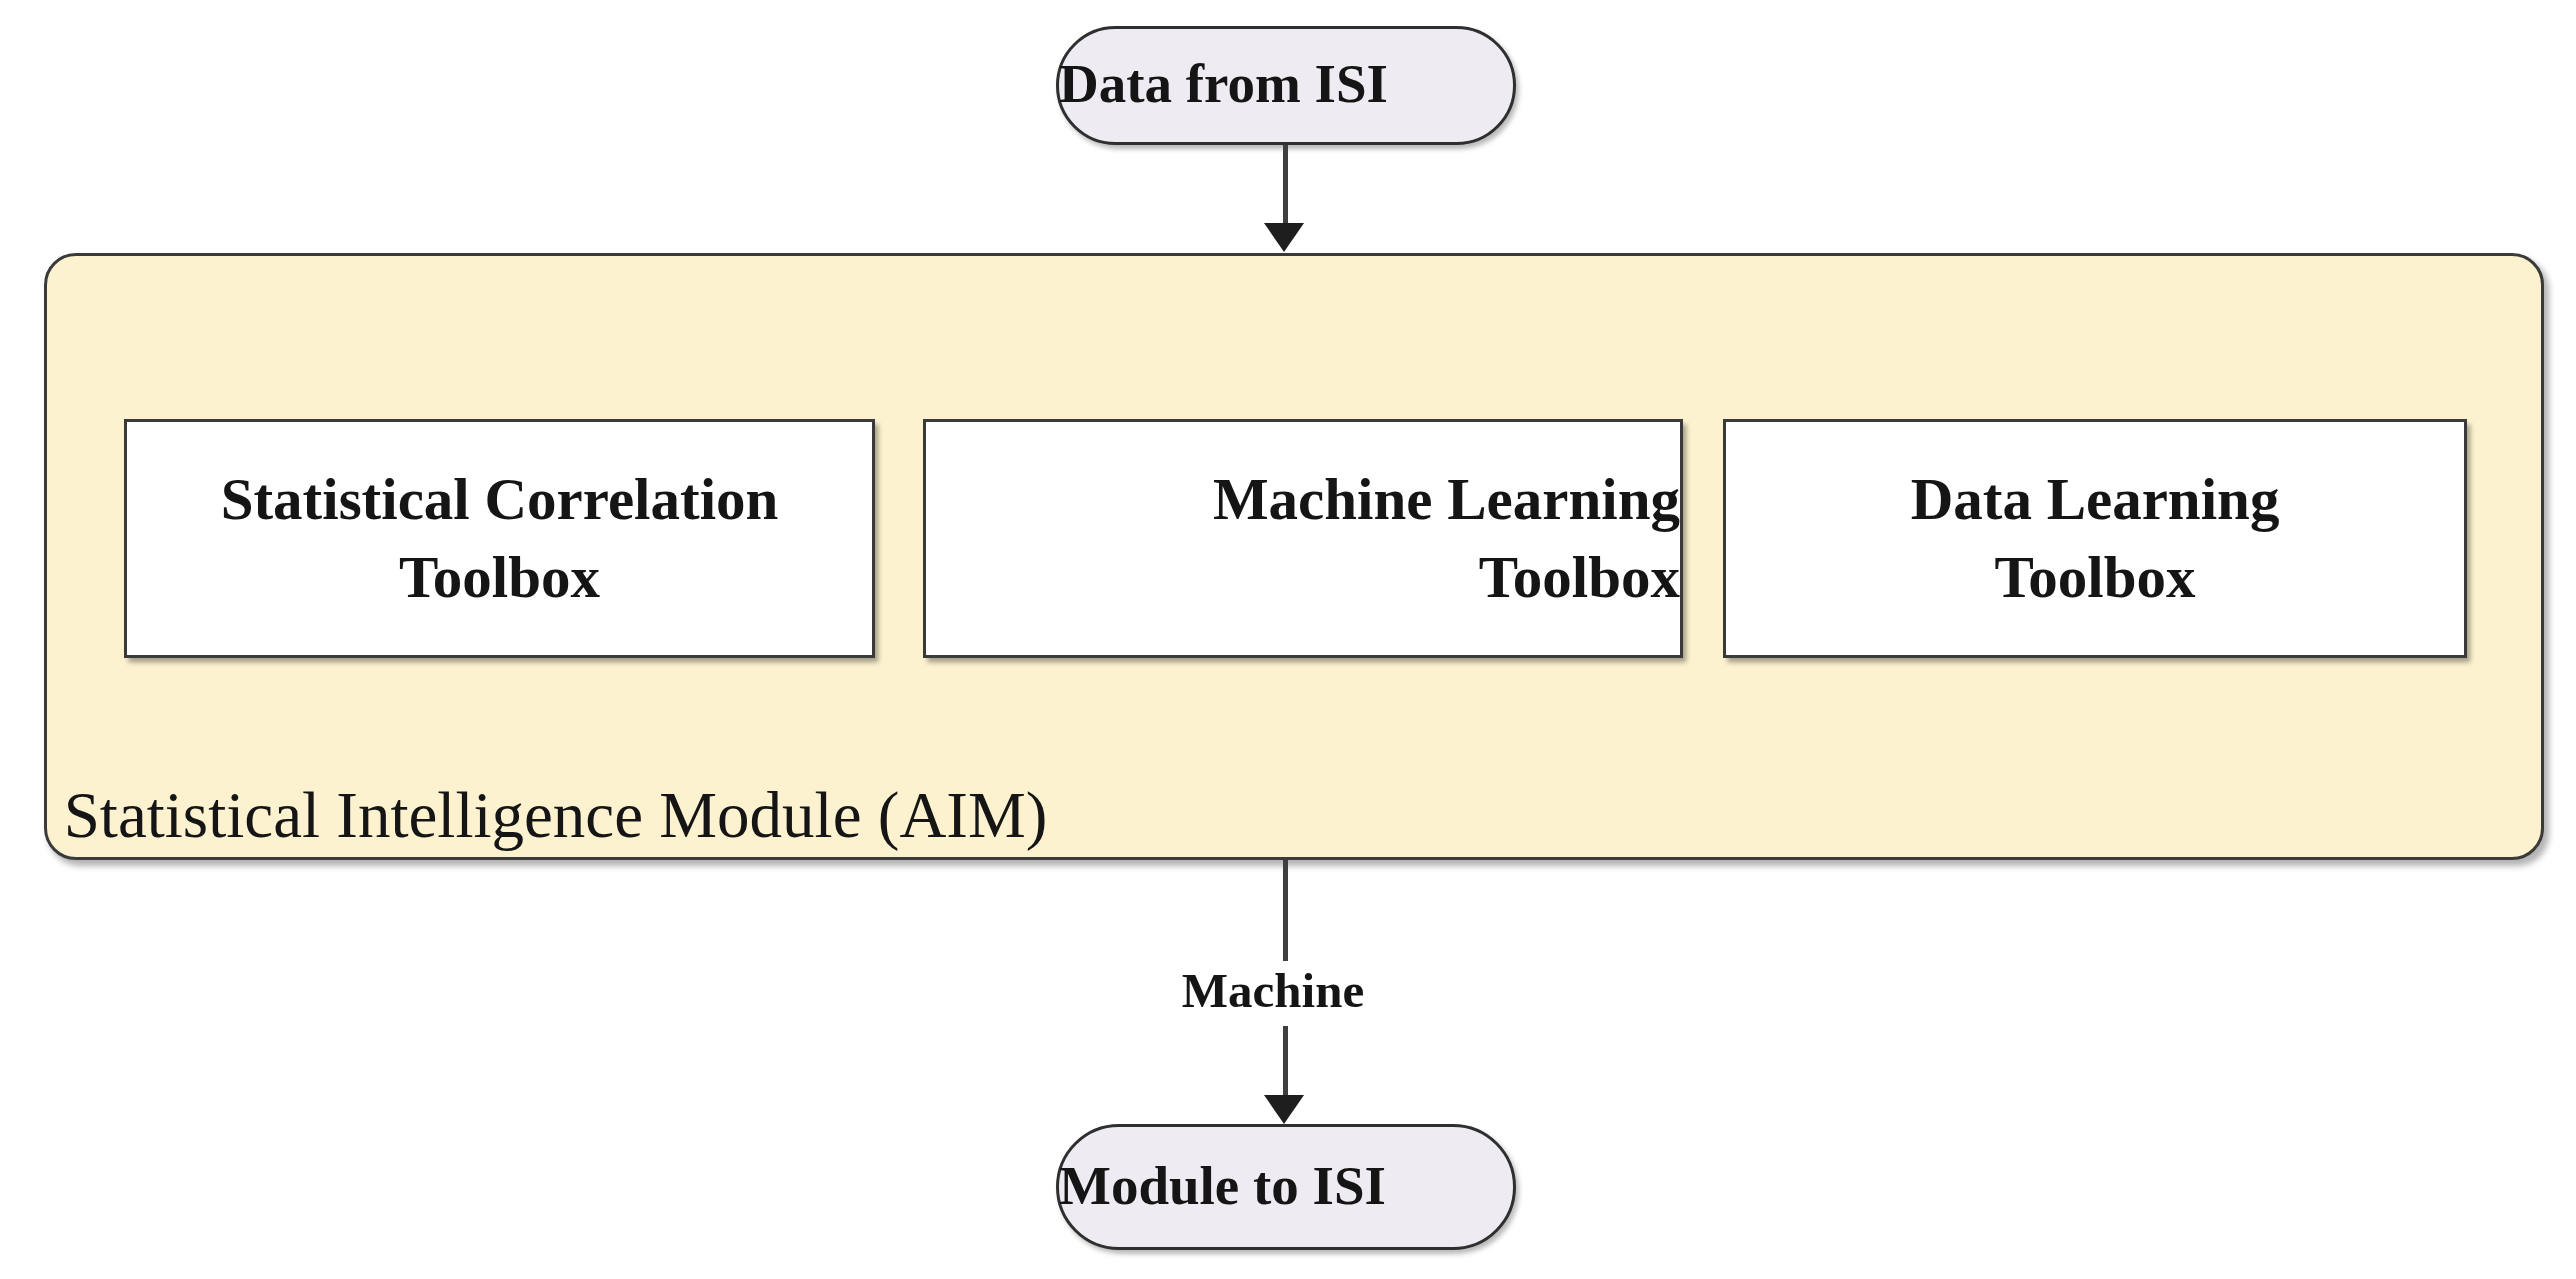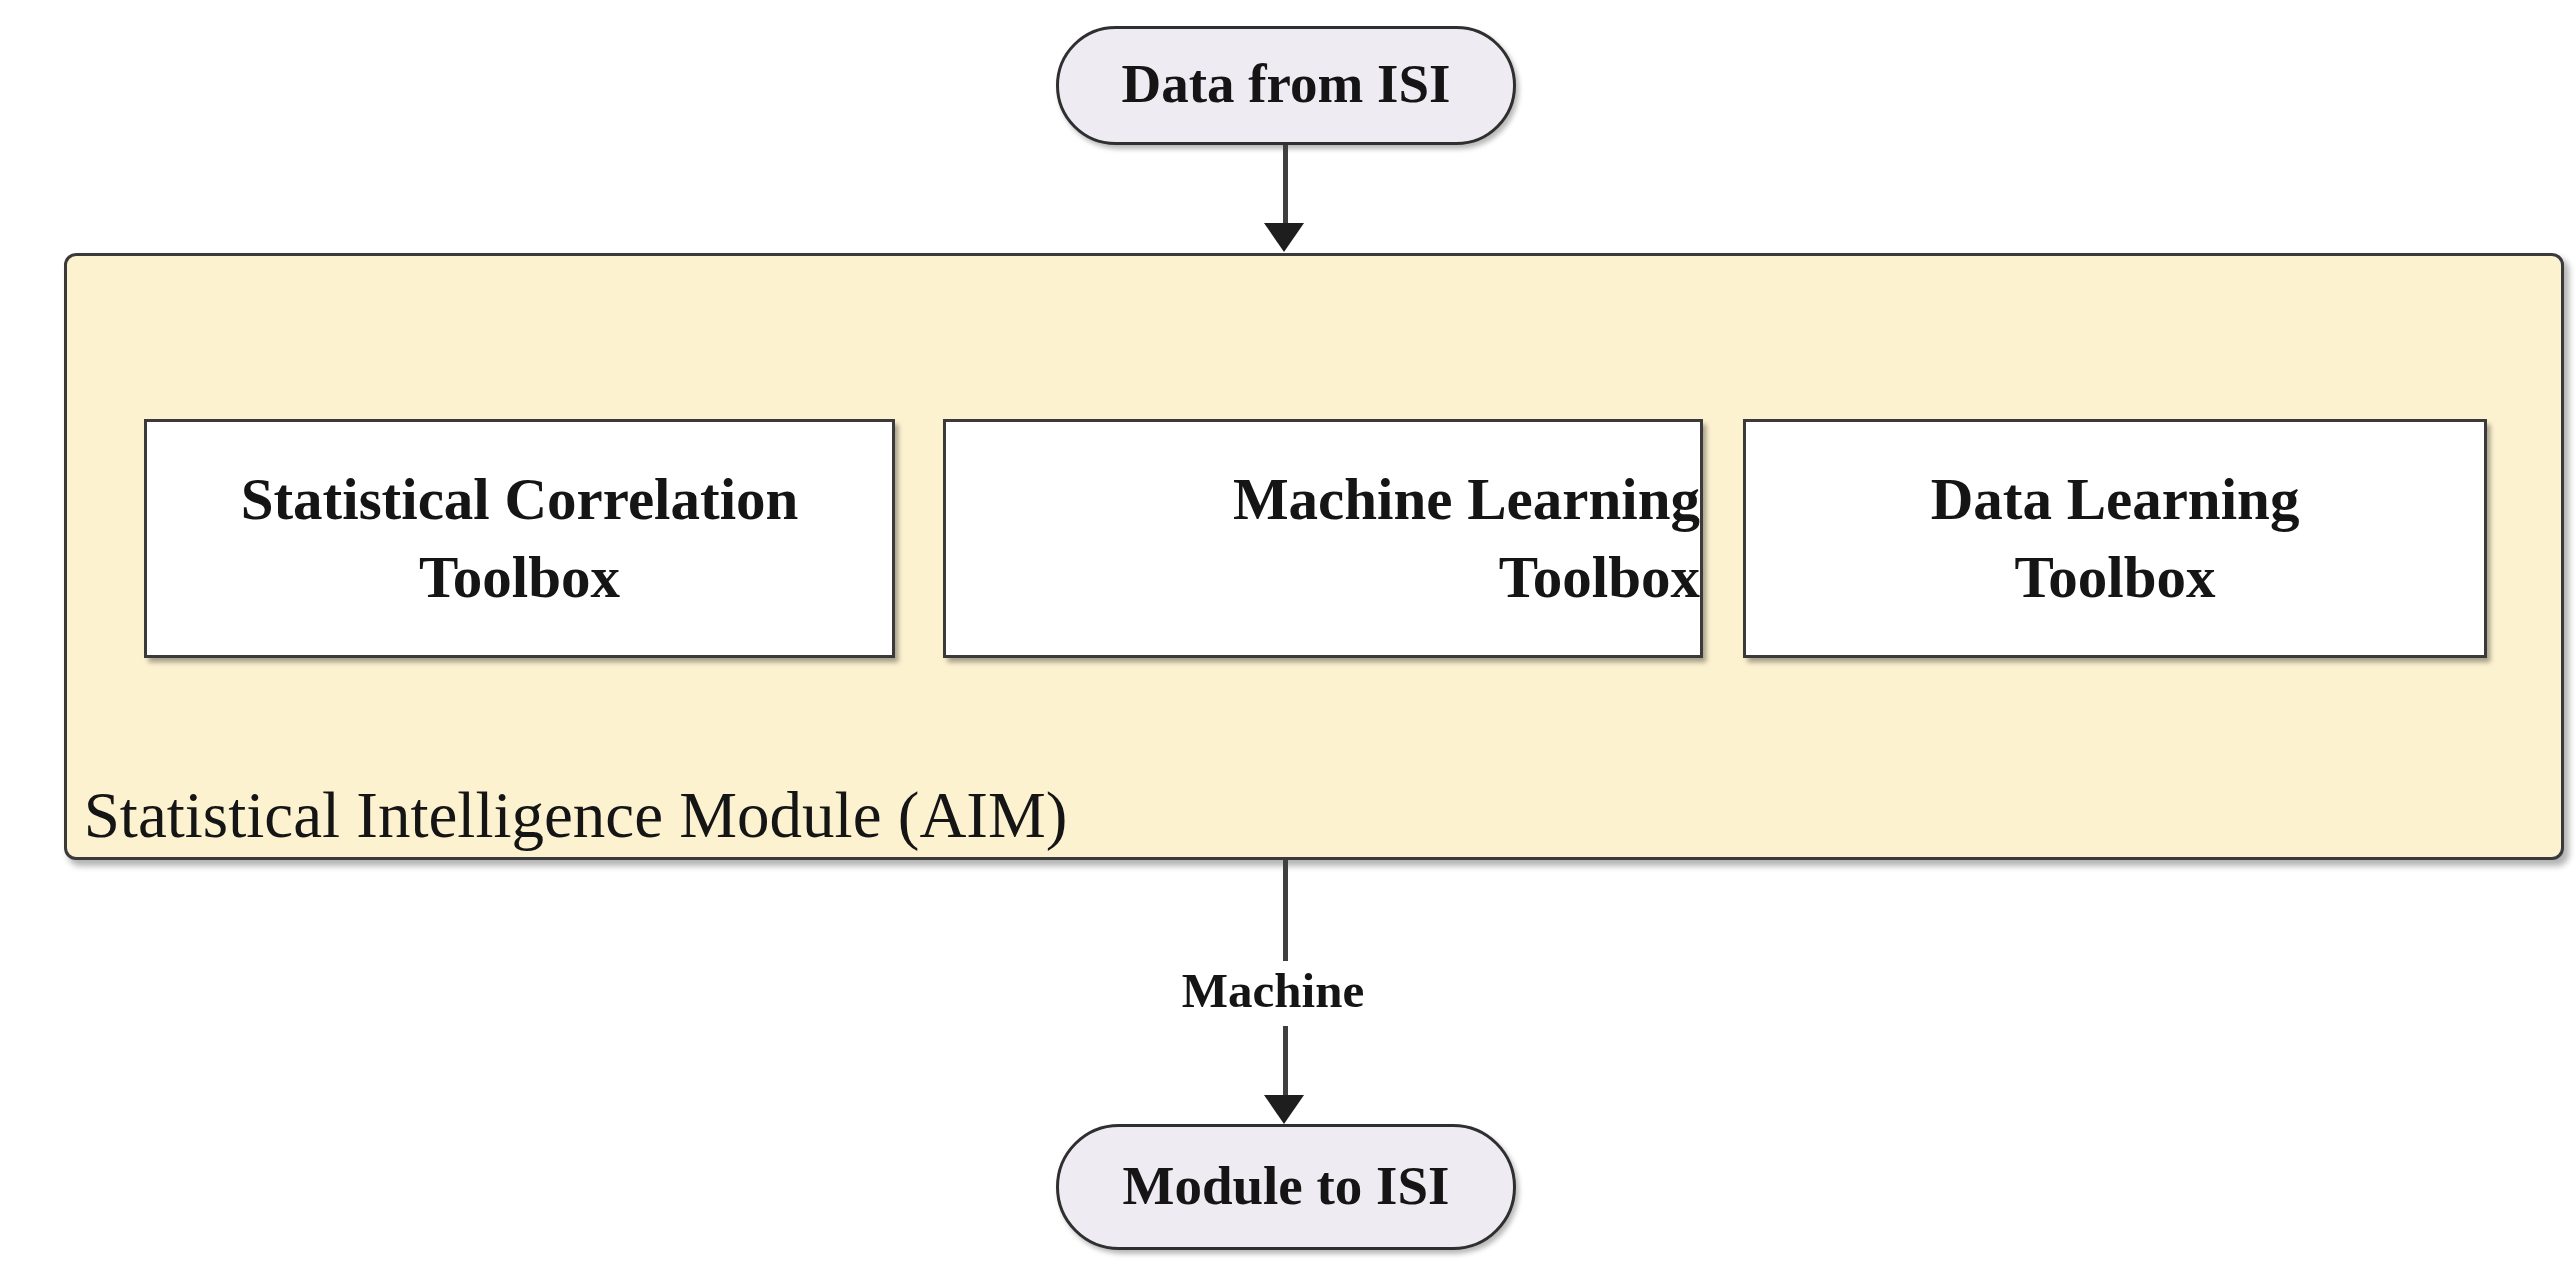--- a/index.html
+++ b/index.html
@@ -22,21 +22,21 @@
     overflow: hidden;
   }
 
   
   .terminator {
     position: absolute;
     background: var(--terminator-fill);
     border: 3.9px solid #2F2F2F;
     display: flex;
     align-items: center;
-    justify-content: center;
+    justify-content: flex-start;
     box-shadow: 2.9px 3.9px 4.9px rgba(0,0,0,0.28);
   }
   .terminator .node-label {
     font-size: 55px;
     font-weight: bold;
     color: var(--text-color);
     white-space: nowrap;
     line-height: 1;
     padding-bottom: 3.9px;
   }
@@ -64,23 +64,22 @@
   .a1 { top: 223px; }
   .a2 { top: 1095px; }
 
   
   .aim {
     position: absolute;
     left: 44px; top: 253px;
     width: 2500px; height: 607px;
     background: var(--module-fill);
     border: 3.9px solid var(--border-color);
-    border-radius: 12px;
+    border-radius: 32px;
     box-shadow: 4.9px 5.9px 5.9px rgba(0,0,0,0.30);
-    margin-left: 20px;
   }
   .aim-label {
     position: absolute;
     left: 16.7px;
     bottom: 5.9px;
     font-size: 65px;
     font-weight: normal;
     color: var(--text-color);
     white-space: nowrap;
     line-height: 1.1;

